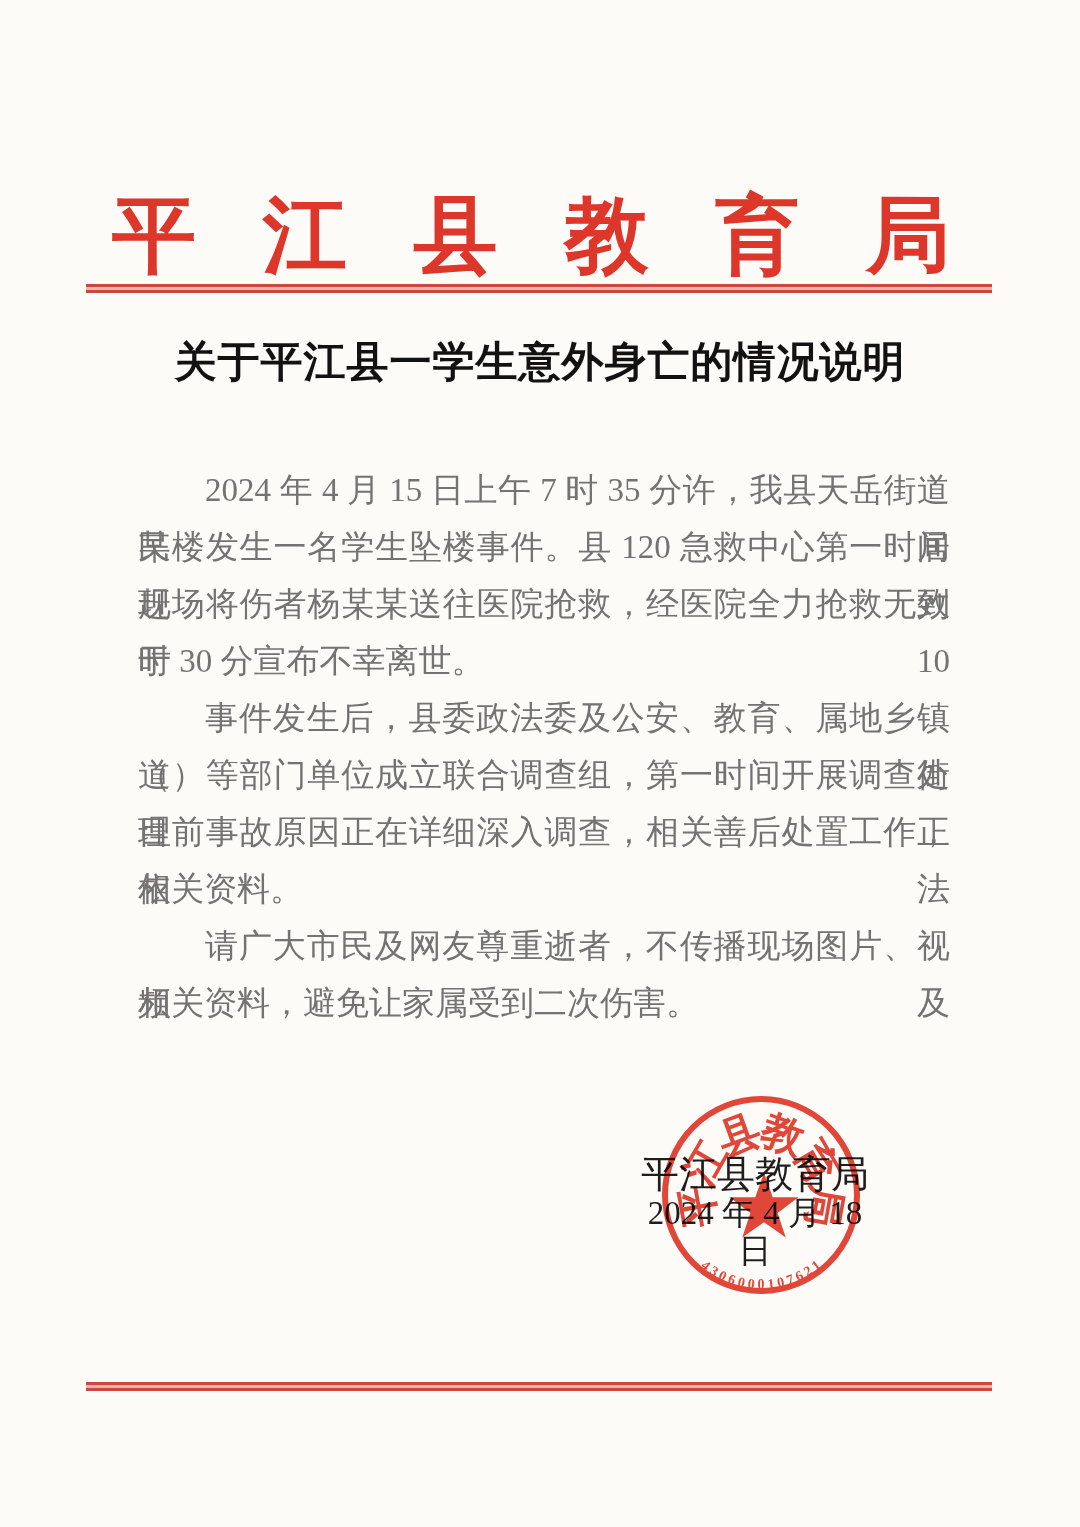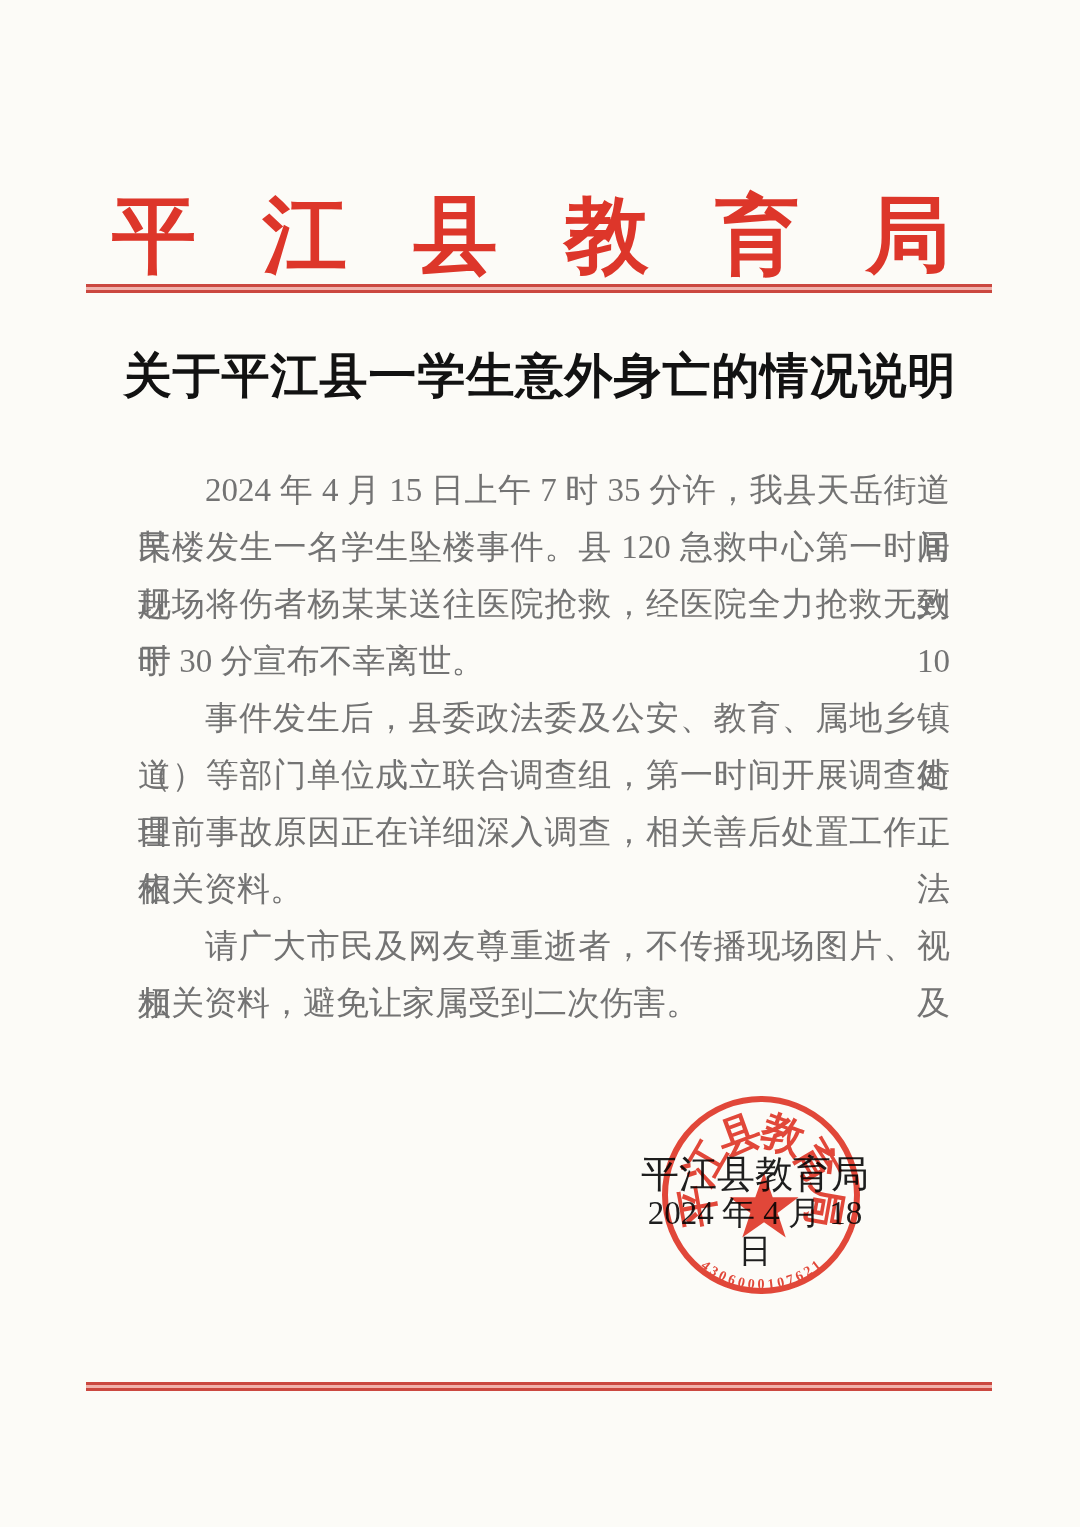--- a/index.html
+++ b/index.html
@@ -23,22 +23,22 @@
     position:absolute; left:86px; width:906px; height:3px;
     border-top:3px solid #cb4840; border-bottom:3px solid #cb4840;
     background:#f0b2ac; box-sizing:content-box;
   }
   .rule-top { top:284px; }
   .rule-bottom { top:1382px; }
 
   
   .doc-title {
     position:absolute; left:0; top:334px; width:100%;
-    text-align:center; font-size:48px; font-weight:bold;
-    letter-spacing:1px; color:#121212;margin-top:10px;
+    text-align:center; font-size:42px; font-weight:bold;
+    letter-spacing:1px; color:#121212;
   }
 
   
   .body-text {
     position:absolute; left:138px; top:462px; width:812px;
     font-size:33px; color:#737373;
   }
   .line { height:57px; line-height:57px; text-align:justify; text-align-last:justify; }
   .line.short { text-align-last:left; }
   .line.first { text-indent:67px; }

